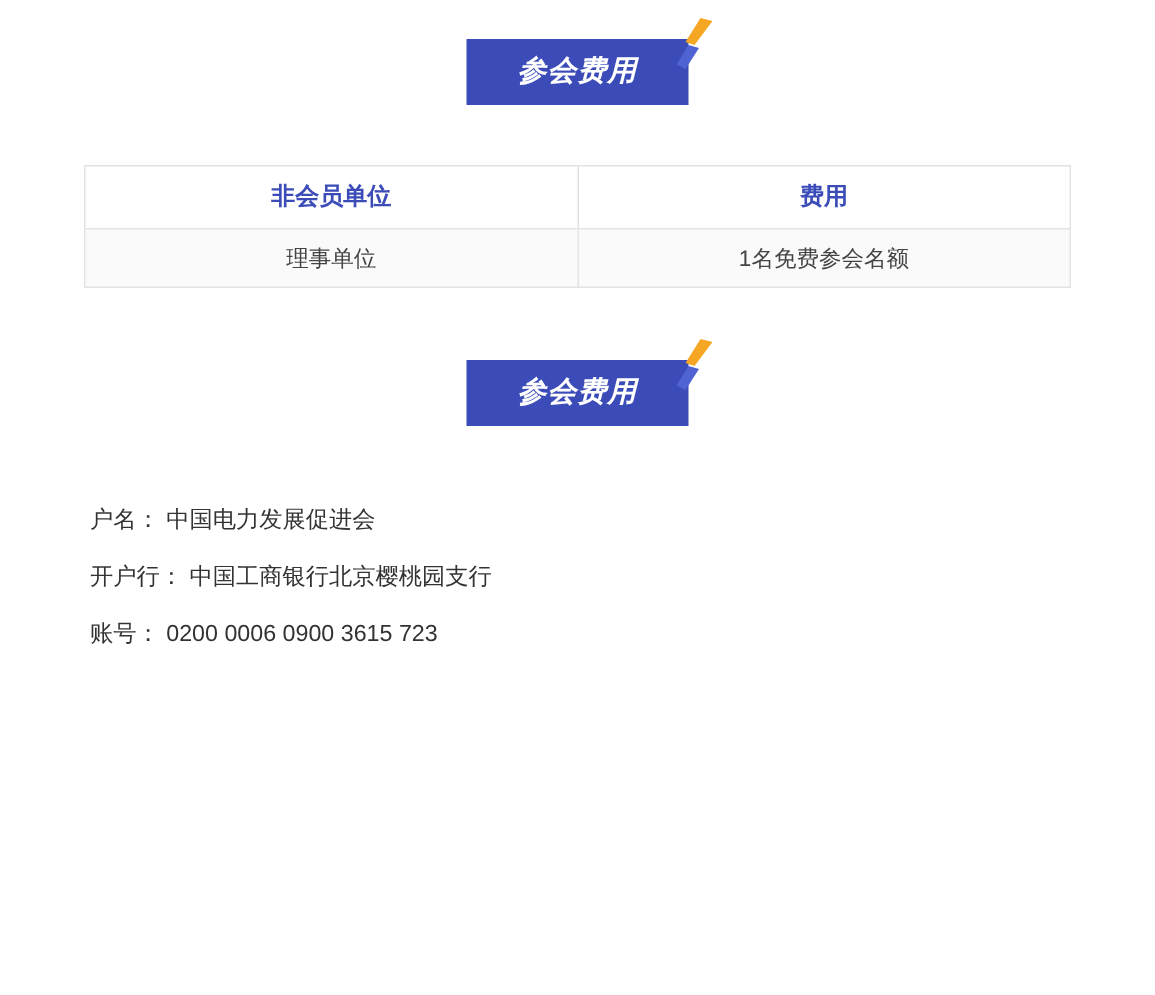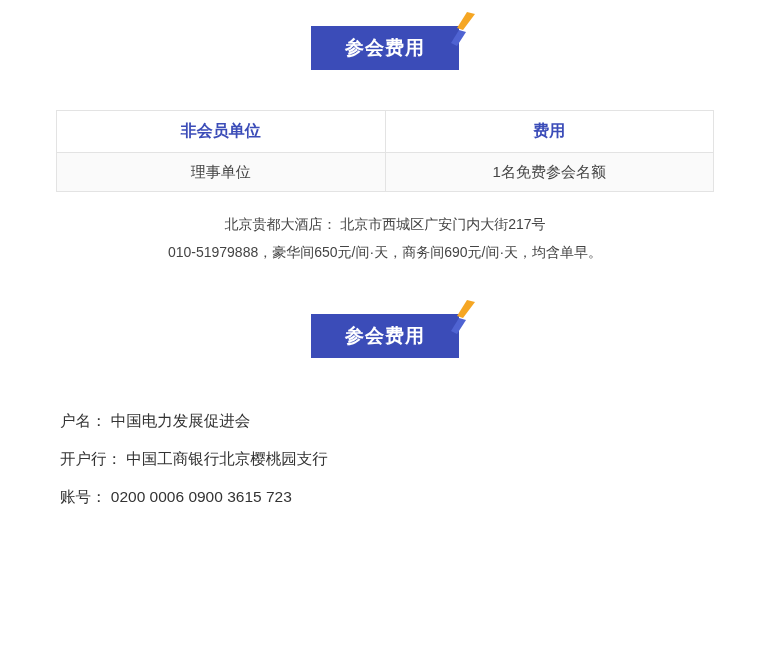--- a/index.html
+++ b/index.html
@@ -28,20 +28,21 @@
   .badge {
     position: relative;
     background: #3b4cb8;
     color: #ffffff;
     font-size: 19px;
     font-weight: bold;
     letter-spacing: 1px;
     padding: 12px 34px 13px 34px;
     line-height: 1;
     text-align: center;
+    font-style: italic;
   }
   .badge-spark {
     position: absolute;
     right: -18px;
     top: -14px;
     width: 30px;
     height: 34px;
     pointer-events: none;
   }
 
@@ -129,24 +130,20 @@
         </thead>
         <tbody>
           <tr class="alt">
             <td>理事单位</td>
             <td>1名免费参会名额</td>
           </tr>
         </tbody>
       </table>
     </div>
 
-    <div class="hotel">
-      <div>北京贵都大酒店： 北京市西城区广安门内大街217号</div>
-      <div>010-51979888，豪华间650元/间·天，商务间690元/间·天，均含单早。</div>
-    </div>
   </div>
 
   <div class="pay-section">
 
     <div class="badge-wrap">
       <div class="badge">
         <span>参会费用</span>
         <svg class="badge-spark" viewBox="0 0 30 34">
           <polygon points="20,0 28,2 16,18 10,16" fill="#f5a623"></polygon>
           <polygon points="12,18 19,20 10,34 4,31" fill="#4f63d2"></polygon>

